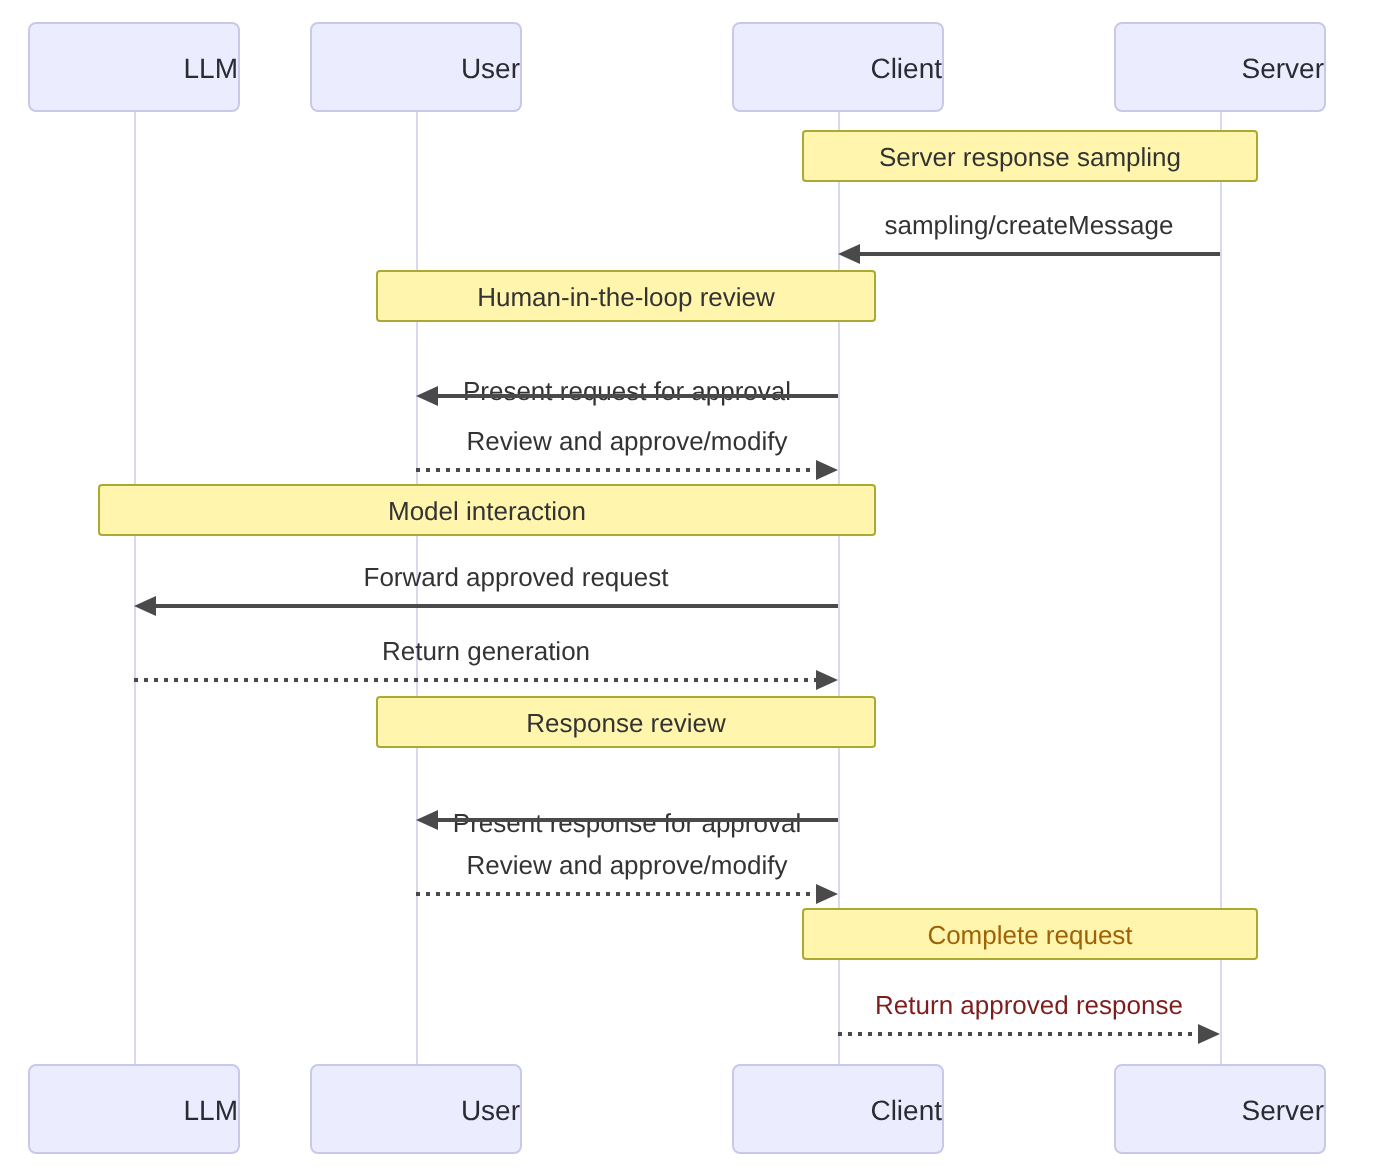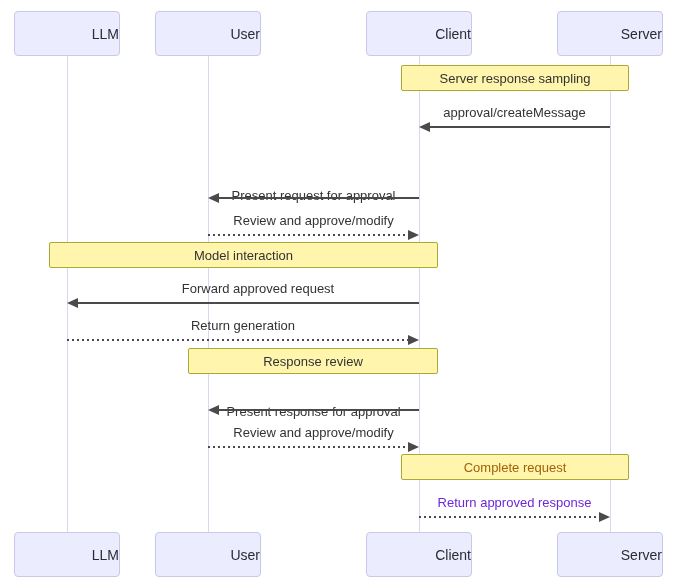--- a/index.html
+++ b/index.html
@@ -57,51 +57,54 @@
 <body>
 
 <div class="diagram" style="background: rgb(255, 255, 255);">
     <div class="lifeline" style="left: 66.5px; top: 56px; height: 476px; background: rgb(216, 216, 238);"></div>
     <div class="lifeline" style="left: 207.5px; top: 56px; height: 476px; background: rgb(216, 216, 238);"></div>
     <div class="lifeline" style="left: 418.5px; top: 56px; height: 476px; background: rgb(216, 216, 238);"></div>
     <div class="lifeline" style="left: 609.5px; top: 56px; height: 476px; background: rgb(216, 216, 238);"></div>
     <div class="note-box" style="left: 401px; top: 65px; width: 228px; height: 26px; background: rgb(255, 245, 173); border-color: rgb(170, 170, 51);">
       <span style="color: rgb(51, 51, 51);">Server response sampling</span>
     </div>
+    <div class="note-box" style="left: 188px; top: 135px; width: 250px; height: 26px; background: rgb(255, 245, 173); border-color: rgb(170, 170, 51);">
+      <span style="color: rgb(51, 51, 51);">Human-in-the-loop review</span>
+    </div>
     <div class="note-box" style="left: 188px; top: 348px; width: 250px; height: 26px; background: rgb(255, 245, 173); border-color: rgb(170, 170, 51);">
       <span style="color: rgb(51, 51, 51);">Response review</span>
     </div>
     <div class="note-box" style="left: 49px; top: 242px; width: 389px; height: 26px; background: rgb(255, 245, 173); border-color: rgb(170, 170, 51);">
       <span style="color: rgb(51, 51, 51);">Model interaction</span>
     </div>
     <div class="note-box" style="left: 401px; top: 454px; width: 228px; height: 26px; background: rgb(255, 245, 173); border-color: rgb(170, 170, 51);">
       <span style="color: #a16207;">Complete request</span>
     </div>
-    <div class="msg-label" style="left: 514.5px; top: 105px; color: rgb(51, 51, 51);">approval/createMessage</div>
+    <div class="msg-label" style="left: 514.5px; top: 105px; color: rgb(51, 51, 51);">sampling/createMessage</div>
     <div class="msg-line solid" style="left: 429px; width: 181px; top: 126px; background: rgb(74, 74, 74); height: 1.5px;"></div>
     <div class="arrowhead" style="top: 122px; left: 419px; border-right: 11px solid rgb(74, 74, 74);"></div>
     <div class="msg-label" style="left: 313.5px; top: 188px; color: rgb(51, 51, 51);">Present request for approval</div>
     <div class="msg-line solid" style="left: 218px; width: 201px; top: 197px; background: rgb(74, 74, 74); height: 1.5px;"></div>
     <div class="arrowhead" style="top: 193px; left: 208px; border-right: 11px solid rgb(74, 74, 74);"></div>
     <div class="msg-label" style="left: 313.5px; top: 213px; color: rgb(51, 51, 51);">Review and approve/modify</div>
     <div class="msg-line dotted" style="left: 208px; width: 201px; top: 234px; background: repeating-linear-gradient(90deg, rgb(74, 74, 74) 0px, rgb(74, 74, 74) 2px, transparent 2px, transparent 5px); height: 1.6px;"></div>
     <div class="arrowhead" style="top: 230px; left: 408px; border-left: 11px solid rgb(74, 74, 74);"></div>
     <div class="msg-label" style="left: 258px; top: 281px; color: rgb(51, 51, 51);">Forward approved request</div>
     <div class="msg-line solid" style="left: 77px; width: 342px; top: 302px; background: rgb(74, 74, 74); height: 1.5px;"></div>
     <div class="arrowhead" style="top: 298px; left: 67px; border-right: 11px solid rgb(74, 74, 74);"></div>
     <div class="msg-label" style="left: 243px; top: 318px; color: rgb(51, 51, 51);">Return generation</div>
     <div class="msg-line dotted" style="left: 67px; width: 342px; top: 339px; background: repeating-linear-gradient(90deg, rgb(74, 74, 74) 0px, rgb(74, 74, 74) 2px, transparent 2px, transparent 5px); height: 1.6px;"></div>
     <div class="arrowhead" style="top: 335px; left: 408px; border-left: 11px solid rgb(74, 74, 74);"></div>
     <div class="msg-label" style="left: 313.5px; top: 404px; color: rgb(51, 51, 51);">Present response for approval</div>
     <div class="msg-line solid" style="left: 218px; width: 201px; top: 409px; background: rgb(74, 74, 74); height: 1.5px;"></div>
     <div class="arrowhead" style="top: 405px; left: 208px; border-right: 11px solid rgb(74, 74, 74);"></div>
     <div class="msg-label" style="left: 313.5px; top: 425px; color: rgb(51, 51, 51);">Review and approve/modify</div>
     <div class="msg-line dotted" style="left: 208px; width: 201px; top: 446px; background: repeating-linear-gradient(90deg, rgb(74, 74, 74) 0px, rgb(74, 74, 74) 2px, transparent 2px, transparent 5px); height: 1.6px;"></div>
     <div class="arrowhead" style="top: 442px; left: 408px; border-left: 11px solid rgb(74, 74, 74);"></div>
-    <div class="msg-label" style="left: 514.5px; top: 495px; color: #6d28d9;">Return approved response</div>
+    <div class="msg-label" style="left: 514.5px; top: 495px; color: #7f1d1d;">Return approved response</div>
     <div class="msg-line dotted" style="left: 419px; width: 181px; top: 516px; background: repeating-linear-gradient(90deg, rgb(74, 74, 74) 0px, rgb(74, 74, 74) 2px, transparent 2px, transparent 5px); height: 1.6px;"></div>
     <div class="arrowhead" style="top: 512px; left: 599px; border-left: 11px solid rgb(74, 74, 74);"></div>
     <div class="actor-box" style="left: 14px; top: 11px; width: 106px; height: 45px; background: rgb(236, 236, 255); border-color: rgb(200, 200, 233);">
       <span style="color: rgb(43, 43, 51);">LLM</span>
     </div>
     <div class="actor-box" style="left: 14px; top: 532px; width: 106px; height: 45px; background: rgb(236, 236, 255); border-color: rgb(200, 200, 233);">
       <span style="color: rgb(43, 43, 51);">LLM</span>
     </div>
     <div class="actor-box" style="left: 155px; top: 11px; width: 106px; height: 45px; background: rgb(236, 236, 255); border-color: rgb(200, 200, 233);">
       <span style="color: rgb(43, 43, 51);">User</span>

